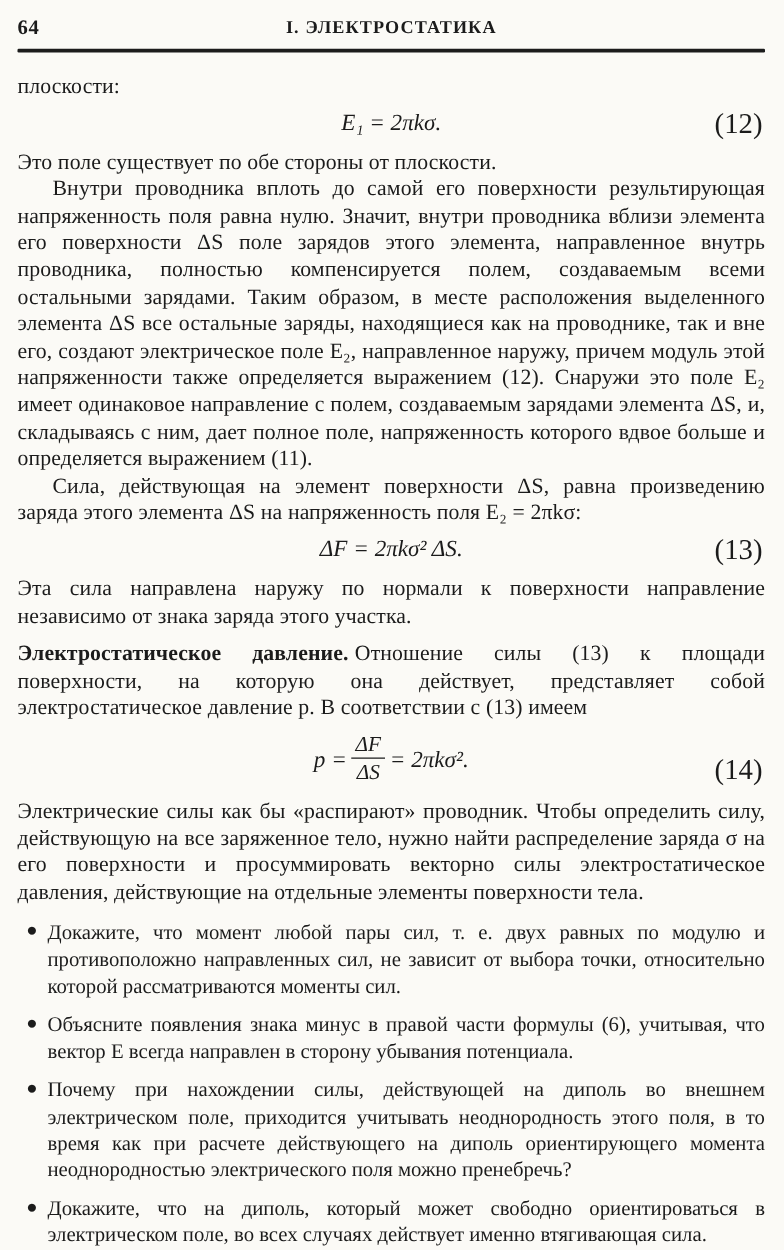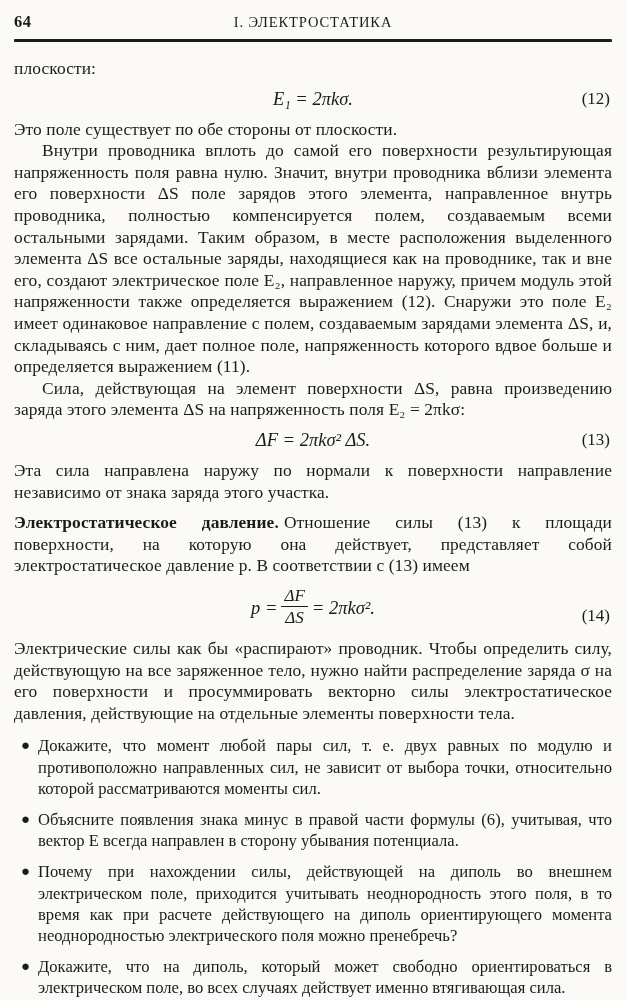--- a/index.html
+++ b/index.html
@@ -31,21 +31,21 @@
     font-weight: bold;
     letter-spacing: 0.5px;
   }
   .running-title {
     position: absolute;
     left: 0;
     right: 0;
     top: 2px;
     text-align: center;
     font-size: 14.5px;
-    font-weight: normal;
+    font-weight: bold;
     letter-spacing: 0.9px;
   }
   .header-rule {
     height: 3px;
     background: #1c1c1c;
     margin-top: 6px;
     border-radius: 1px;
   }
   
   .body-text {
@@ -72,21 +72,21 @@
     font-size: 18.5px;
     line-height: 24px;
     font-style: italic;
   }
   .eq-row.tall { margin: 9px 0 10px; }
   .eq-num {
     position: absolute;
     right: 2px;
     bottom: 0;
     font-style: normal;
-    font-size: 17px;
+    font-size: 23px;
   }
   .frac {
     display: inline-block;
     vertical-align: -10px;
     text-align: center;
     font-size: 17px;
     line-height: 1.15;
     margin: 0 4px;
   }
   .frac .num {

